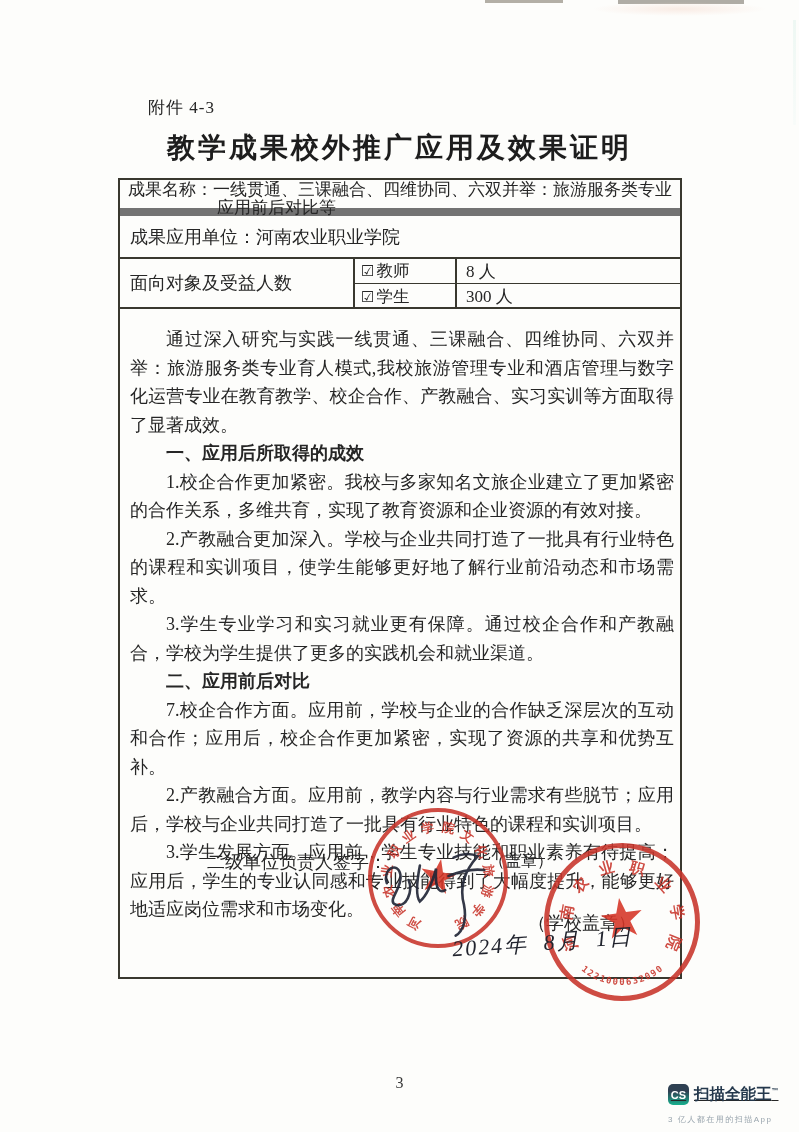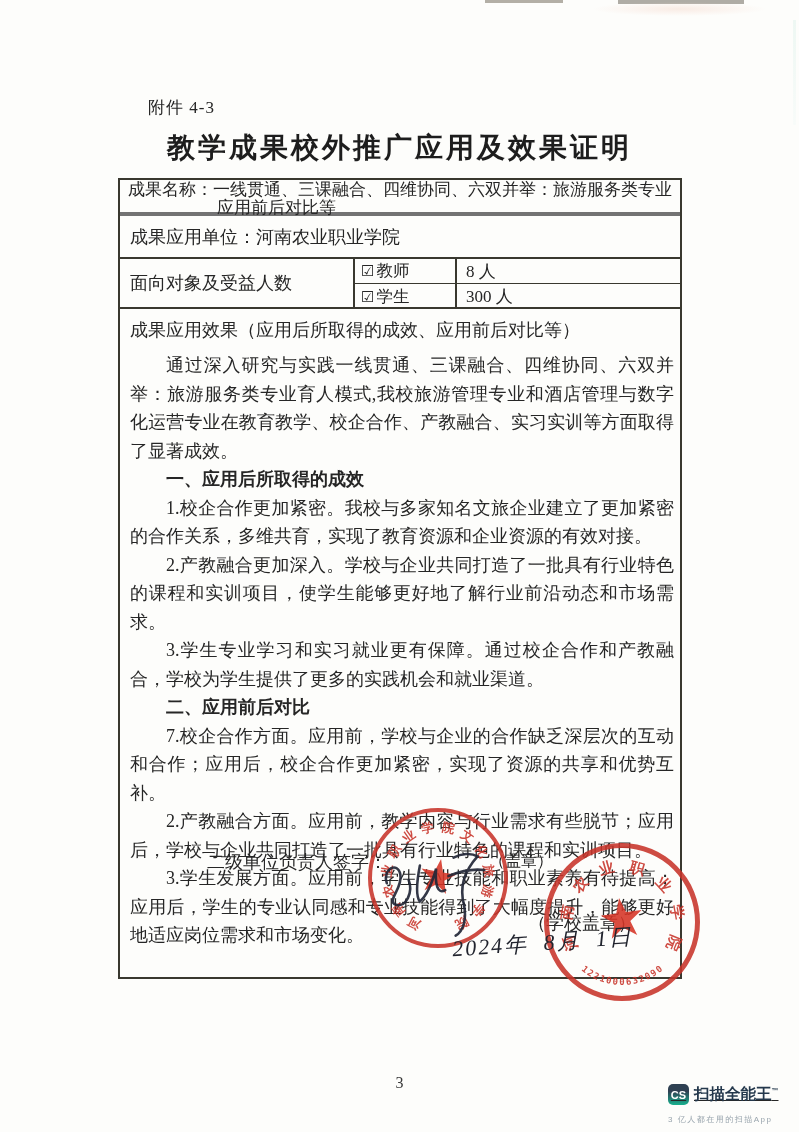--- a/index.html
+++ b/index.html
@@ -17,21 +17,21 @@
   .edge-right{position:absolute;right:3px;top:20px;width:3px;height:105px;
     background:linear-gradient(#eaf6f1,#f7fbf9);opacity:.8;}
 
   .attach{position:absolute;left:119px;top:96px;font-size:17px;letter-spacing:1px;margin-left:29px;}
   .doc-title{position:absolute;left:0;top:129px;width:799px;text-align:center;
     font-family:"Liberation Sans","DejaVu Sans",sans-serif;font-weight:900;
     font-size:28px;letter-spacing:3px;color:#1d1d1d;}
 
   
   .tbl{position:absolute;left:118px;top:178px;width:560px;height:797px;border:2px solid #39382f;}
-  .r1{position:absolute;left:0;top:0;width:100%;height:36px;border-bottom:4px solid #737373;box-sizing:border-box;
+  .r1{position:absolute;left:0;top:0;width:100%;height:36px;border-bottom:8px solid #737373;box-sizing:border-box;
       font-size:17px;line-height:18px;padding:1px 6px 0 8px;box-sizing:border-box;}
   .r1 .l2{margin-left:89px;}
   .r2{position:absolute;left:0;top:36px;width:100%;height:43px;border-bottom:2px solid #39382f;box-sizing:border-box;
       font-size:18px;display:flex;align-items:center;padding-left:10px;}
   .r3{position:absolute;left:0;top:79px;width:100%;height:50px;border-bottom:2px solid #39382f;box-sizing:border-box;text-align:right;}
   .r3 .lbl{position:absolute;left:0;top:0;width:233px;height:100%;display:flex;align-items:center;padding-left:10px;box-sizing:border-box;font-size:18px;}
   .r3 .v1{position:absolute;left:233px;top:0;width:102px;height:25px;border-left:2px solid #39382f;border-bottom:1.5px solid #39382f;box-sizing:border-box;font-size:16.5px;display:flex;align-items:center;padding-left:6px;}
   .r3 .v2{position:absolute;left:233px;top:25px;width:102px;height:25px;border-left:2px solid #39382f;box-sizing:border-box;font-size:16.5px;display:flex;align-items:center;padding-left:6px;}
   .r3 .n1{position:absolute;left:335px;top:0;width:225px;height:25px;border-left:2px solid #39382f;border-bottom:1.5px solid #39382f;box-sizing:border-box;font-size:17px;display:flex;align-items:center;padding-left:9px;}
   .r3 .n2{position:absolute;left:335px;top:25px;width:225px;height:25px;border-left:2px solid #39382f;box-sizing:border-box;font-size:17px;display:flex;align-items:center;padding-left:9px;}
@@ -106,21 +106,20 @@
         <span>教师</span>
       </div>
       <div class="n1">8 人</div>
       <div class="v2">
         <span class="chk">☑</span>
         <span>学生</span>
       </div>
       <div class="n2">300 人</div>
     </div>
     <div class="r4">
-      <div class="effect-hdr">成果应用效果（应用后所取得的成效、应用前后对比等）</div>
       <div class="effect-body">
           <p class="indent">通过深入研究与实践一线贯通、三课融合、四维协同、六双并举：旅游服务类专业育人模式,我校旅游管理专业和酒店管理与数字化运营专业在教育教学、校企合作、产教融合、实习实训等方面取得了显著成效。</p>
           <p class="heading">一、应用后所取得的成效</p>
           <p class="indent">1.校企合作更加紧密。我校与多家知名文旅企业建立了更加紧密的合作关系，多维共育，实现了教育资源和企业资源的有效对接。</p>
           <p class="indent">2.产教融合更加深入。学校与企业共同打造了一批具有行业特色的课程和实训项目，使学生能够更好地了解行业前沿动态和市场需求。</p>
           <p class="indent">3.学生专业学习和实习就业更有保障。通过校企合作和产教融合，学校为学生提供了更多的实践机会和就业渠道。</p>
           <p class="heading">二、应用前后对比</p>
           <p class="indent">7.校企合作方面。应用前，学校与企业的合作缺乏深层次的互动和合作；应用后，校企合作更加紧密，实现了资源的共享和优势互补。</p>
           <p class="indent">2.产教融合方面。应用前，教学内容与行业需求有些脱节；应用后，学校与企业共同打造了一批具有行业特色的课程和实训项目。</p>
           <p class="indent">3.学生发展方面。应用前，学生专业技能和职业素养有待提高；应用后，学生的专业认同感和专业技能得到了大幅度提升，能够更好地适应岗位需求和市场变化。</p>

